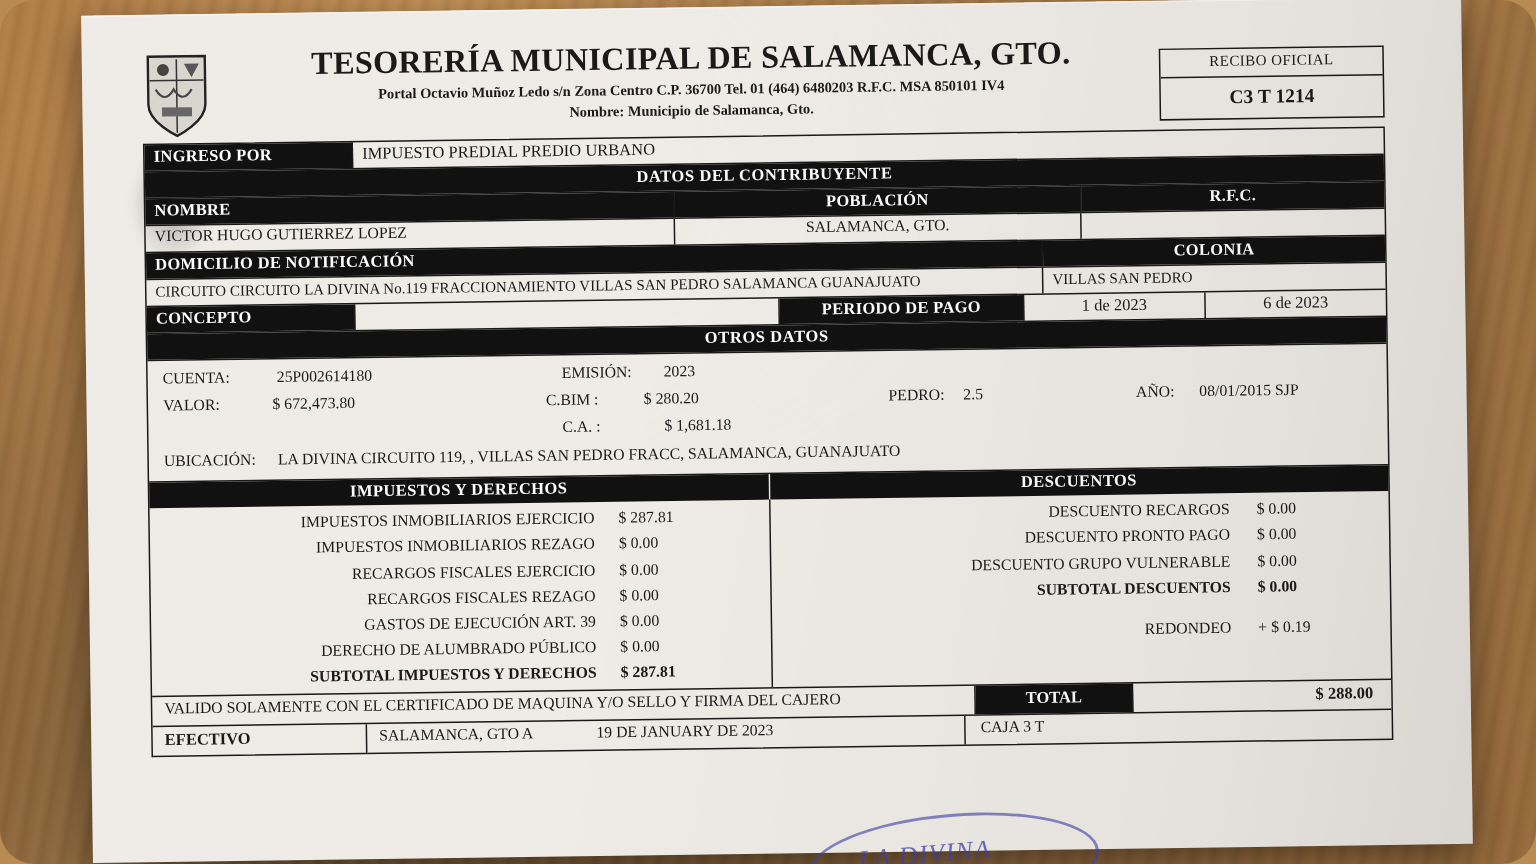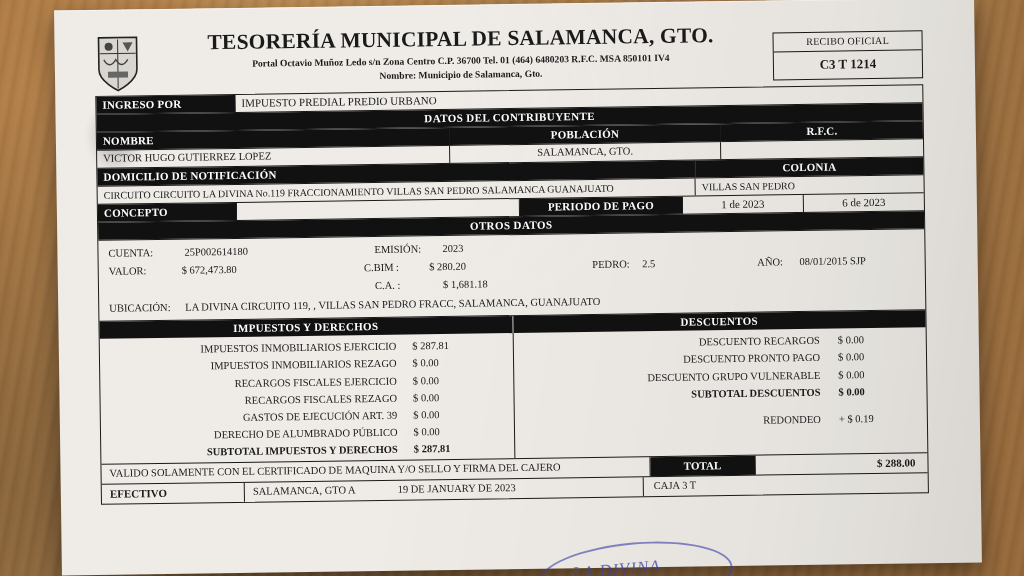--- a/index.html
+++ b/index.html
@@ -10,20 +10,21 @@
     overflow: hidden;
     background: #b98b52;
     font-family: "Liberation Serif", serif;
   }
   #stage {
     position: relative;
     width: 1024px;
     height: 576px;
     background: linear-gradient(110deg, #b07c45 0%, #c08f55 25%, #a87b48 55%, #96693a 100%);
     overflow: hidden;
+    border-radius: 23px;
   }
   
   #stage::before {
     content: "";
     position: absolute;
     inset: 0;
     background:
       repeating-linear-gradient(100deg, rgba(0,0,0,0.06) 0px, rgba(0,0,0,0.0) 4px, rgba(255,255,255,0.03) 9px, rgba(0,0,0,0.05) 14px),
       radial-gradient(ellipse at 20% 90%, rgba(0,0,0,0.35), rgba(0,0,0,0) 60%);
     pointer-events: none;

